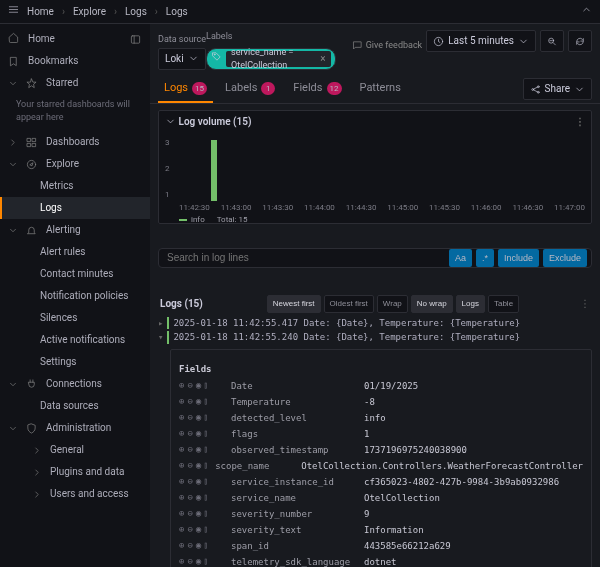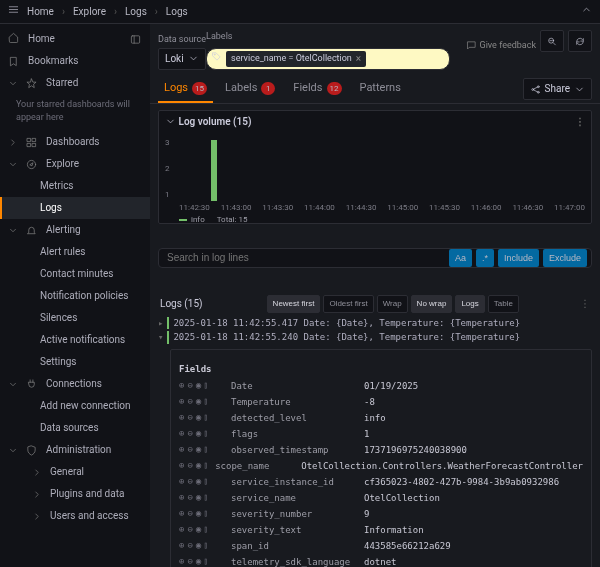--- a/index.html
+++ b/index.html
@@ -16,48 +16,48 @@
 .sb-item.gc{padding-left:40px}
 .sb-item.sel{background:#22252b;border-left:2px solid #ff8700;color:#fff;padding-left:38px}
 .sb-ico{width:12px;color:#888;display:inline-flex}
 .sb-caret{width:10px;color:#888;display:inline-flex}
 .sb-hint{padding:4px 16px 8px;color:#6c6c78;font-size:9px}
 .content{flex:1;display:flex;flex-direction:column;background:#181a1f;overflow:hidden}
 .qrow{display:flex;align-items:flex-end;padding:6px 8px}
 .qlbl{font-size:9px;color:#8e8e98;margin-bottom:2px}
 .ds-sel{display:flex;align-items:center;gap:4px;height:22px;padding:0 6px;background:#111217;border:1px solid #2c2d34;border-radius:2px;font-size:10px}
 .labels{flex:1;display:flex;flex-direction:column;gap:3px}
-.chip-row{display:flex;align-items:center;gap:4px;height:22px;padding:0 4px;background:#fef9c3;border:1px solid #2c2d34;border-radius:10px;font-size:10px}
+.chip-row{display:flex;align-items:center;gap:4px;height:22px;padding:0 4px;background:#14b8a6;border:1px solid #2c2d34;border-radius:10px;font-size:10px}
 .chip{display:inline-flex;align-items:center;gap:4px;height:16px;padding:0 5px;background:#22252b;border-radius:2px;font-size:9px}
 .chip-x{color:#888;cursor:pointer;font-size:10px}
 .filter{height:20px;padding:0 6px;background:#111217;border:1px solid #2c2d34;border-radius:2px;color:#666;font-size:10px}
 .time-btn,.icn-btn,.share-btn{display:inline-flex;align-items:center;gap:4px;height:22px;padding:0 6px;background:#111217;border:1px solid #2c2d34;border-radius:2px;font-size:10px;cursor:pointer;color:#ccccdc}
 .icn-btn{width:24px;justify-content:center}
 .feedback{font-size:9px;color:#888;display:flex;gap:3px;align-items:center}
 .tabs-row{display:flex;align-items:center;gap:4px;height:28px;padding:0 8px;border-bottom:1px solid #2c2d34}
 .tabs{display:flex;gap:6px}
 .tab{display:flex;align-items:center;gap:4px;height:28px;padding:0 6px;color:#8e8e98;font-size:11px;cursor:pointer;border-bottom:2px solid transparent}
 .tab.active{color:#ff8700;border-bottom-color:#ff8700}
-.pill{display:inline-flex;min-width:14px;height:13px;padding:0 3px;background:#b91c1c;border-radius:7px;font-size:8px;align-items:center;justify-content:center;color:#b8b8c4}
+.pill{display:inline-flex;min-width:14px;height:13px;padding:0 3px;background:#be185d;border-radius:7px;font-size:8px;align-items:center;justify-content:center;color:#b8b8c4}
 .scroll{flex:1;overflow:auto;padding:6px 8px;display:flex;flex-direction:column;gap:24px}
 .panel{background:#111217;border:1px solid #2c2d34;border-radius:2px}
 .p-head{display:flex;align-items:center;height:22px;padding:0 6px;font-size:10px;font-weight:600;color:#ccccdc}
 .p-menu{margin-left:auto;color:#666}
 .chart{position:relative;height:90px;padding:4px 6px}
 .yax{position:absolute;left:6px;top:4px;bottom:22px;display:flex;flex-direction:column;justify-content:space-between;font-size:8px;color:#7b7b85}
 .plot{position:absolute;left:20px;right:6px;top:4px;bottom:22px}
 .bar{position:absolute;width:6px;background:#73bf69;bottom:0}
 .xax{position:absolute;left:20px;right:6px;bottom:9px;display:flex;justify-content:space-between;font-size:8px;color:#7b7b85;white-space:nowrap}
 .legend{position:absolute;left:20px;bottom:-3px;font-size:8px;color:#9e9ea8;display:flex;gap:4px;align-items:center}
 .dot{width:8px;height:2px;background:#73bf69;display:inline-block}
 .search-row{display:flex;align-items:center;height:26px;background:#111217;border:1px solid #2c2d34;border-radius:4px;padding:0 4px;gap:4px}
 .search-in{flex:1;background:none;border:none;color:#ccc;font-size:10px;padding:0 4px;outline:none}
 .sm-btn{height:18px;padding:0 6px;background:#0369a1;border:none;border-radius:2px;font-size:9px;color:#b8b8c4;cursor:pointer}
 .logs-head{display:flex;align-items:center;gap:3px;height:24px;padding:0 2px;font-size:10px}
-.logs-title{font-weight:400}
+.logs-title{font-weight:700}
 .tbtn{height:18px;padding:0 5px;background:#111217;border:1px solid #2c2d34;border-radius:2px;font-size:8px;color:#8e8e98;cursor:pointer}
 .tbtn.on{background:#2c2d34;color:#d8d8e0}
 .logline{display:flex;align-items:flex-start;gap:4px;font:9px/1.4 Menlo,Consolas,monospace;padding:1px 0}
 .lvl{width:2px;align-self:stretch;background:#73bf69}
 .lc{color:#b0afc0}
 .logdet{margin:4px 0 0 12px;padding:8px;border:1px solid #2c2d34;border-radius:2px;font:9px Menlo,Consolas,monospace}
 .sect{color:#c8c8d4;font-weight:600;margin:6px 0 4px}
 .frow{display:flex;align-items:center;gap:8px;height:16px}
 .frow .acts{display:flex;gap:3px;color:#6c6c78;width:44px}
 .frow .acts span{cursor:pointer}
@@ -198,23 +198,20 @@
             </svg>
           </span>
           <span class="sb-ico">
             <svg viewBox="0 0 24 24">
               <path d="M9 7V2m6 5V2M6 7h12v5a6 6 0 01-12 0z"></path>
             </svg>
           </span>
           <span>Connections</span>
         </div>
   <div class="sb-item gc">
-          <span>Add new connection</span>
-        </div>
-  <div class="sb-item gc">
           <span>Data sources</span>
         </div>
   <div class="sb-item">
           <span class="sb-caret">
             <svg viewBox="0 0 24 24">
               <path d="M6 9l6 6 6-6"></path>
             </svg>
           </span>
           <span class="sb-ico">
             <svg viewBox="0 0 24 24">
@@ -276,20 +273,30 @@
       </div>
     </div>
     <div style="display:flex;flex-direction:row;align-items:flex-end;gap:4px;padding:6px 8px">
       <div class="feedback">
               <svg viewBox="0 0 24 24">
                 <path d="M4 4h16v12H7l-3 3z"></path>
               </svg>
               <span>Give feedback</span>
             </div>
       <div style="display:flex;gap:4px">
+        <div class="time-btn">
+                <svg viewBox="0 0 24 24">
+                  <circle cx="12" cy="12" r="9"></circle>
+                  <path d="M12 7v5l3 2"></path>
+                </svg>
+                <span>Last 5 minutes</span>
+                <svg viewBox="0 0 24 24">
+                  <path d="M6 9l6 6 6-6"></path>
+                </svg>
+              </div>
         <div class="icn-btn">
                 <svg viewBox="0 0 24 24">
                   <circle cx="10" cy="10" r="6"></circle>
                   <path d="M20 20l-5-5M7 10h6"></path>
                 </svg>
               </div>
         <div class="icn-btn">
                 <svg viewBox="0 0 24 24">
                   <path d="M4 12a8 8 0 0114-5l2-2v6h-6M20 12a8 8 0 01-14 5l-2 2v-6h6"></path>
                 </svg>

